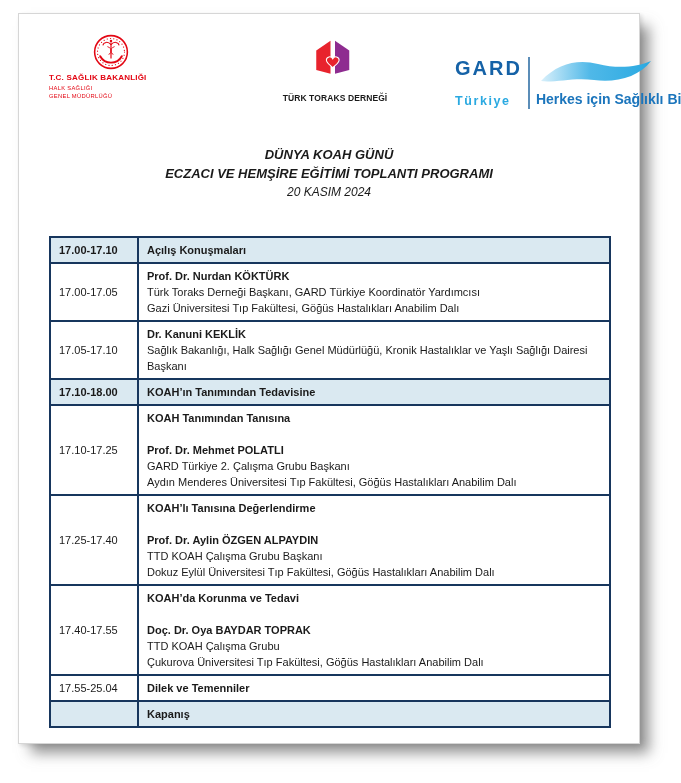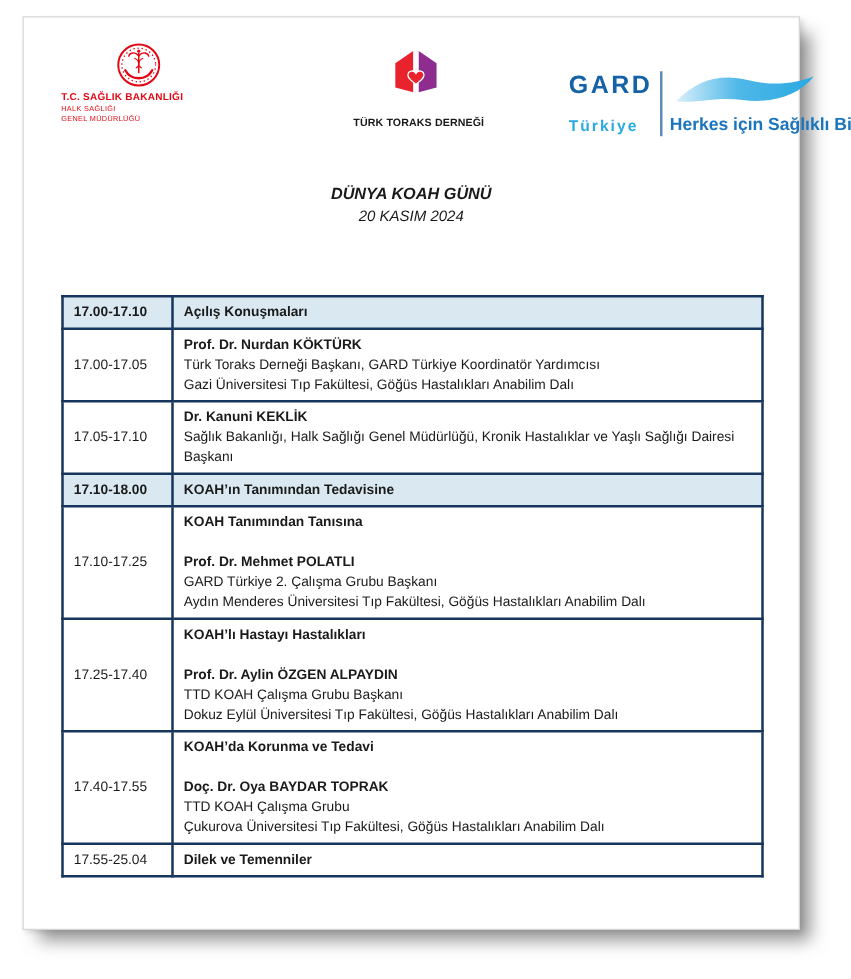--- a/index.html
+++ b/index.html
@@ -98,20 +98,21 @@
           </linearGradient>
         </defs>
         <path d="M1,25 C18,7 38,3 58,8 C78,13 97,11 111,5 C99,21 76,27 54,24 C34,21 14,27 1,25 Z" fill="url(#wg)"></path>
       </svg>
       <div class="gard-tagline">Herkes için Sağlıklı Bir Nefes</div>
     </div>
   </div>
 
   <div class="title-block">
     <div class="t t-bold">DÜNYA KOAH GÜNÜ</div>
+    <div class="t t-bold">ECZACI VE HEMŞİRE EĞİTİMİ TOPLANTI PROGRAMI</div>
     <div class="t t-reg">20 KASIM 2024</div>
   </div>
 
   <table class="program">
     <tbody>
         <tr class="section">
           <td class="time-cell">17.00-17.10</td>
           <td class="content-cell">
             <div class="line b">Açılış Konuşmaları</div>
           </td>
@@ -143,21 +144,21 @@
             <div class="line b">KOAH Tanımından Tanısına</div>
             <div class="line">&nbsp;</div>
             <div class="line b">Prof. Dr. Mehmet POLATLI</div>
             <div class="line">GARD Türkiye 2. Çalışma Grubu Başkanı</div>
             <div class="line">Aydın Menderes Üniversitesi Tıp Fakültesi, Göğüs Hastalıkları Anabilim Dalı</div>
           </td>
         </tr>
         <tr>
           <td class="time-cell">17.25-17.40</td>
           <td class="content-cell">
-            <div class="line b">KOAH’lı Hastayı Hastalıkları</div>
+            <div class="line b">KOAH’lı Tanısına Değerlendirme</div>
             <div class="line">&nbsp;</div>
             <div class="line b">Prof. Dr. Aylin ÖZGEN ALPAYDIN</div>
             <div class="line">TTD KOAH Çalışma Grubu Başkanı</div>
             <div class="line">Dokuz Eylül Üniversitesi Tıp Fakültesi, Göğüs Hastalıkları Anabilim Dalı</div>
           </td>
         </tr>
         <tr>
           <td class="time-cell">17.40-17.55</td>
           <td class="content-cell">
             <div class="line b">KOAH’da Korunma ve Tedavi</div>
@@ -166,16 +167,22 @@
             <div class="line">TTD KOAH Çalışma Grubu</div>
             <div class="line">Çukurova Üniversitesi Tıp Fakültesi, Göğüs Hastalıkları Anabilim Dalı</div>
           </td>
         </tr>
         <tr>
           <td class="time-cell">17.55-25.04</td>
           <td class="content-cell">
             <div class="line b">Dilek ve Temenniler</div>
           </td>
         </tr>
+        <tr class="section">
+          <td class="time-cell">&nbsp;</td>
+          <td class="content-cell">
+            <div class="line b">Kapanış</div>
+          </td>
+        </tr>
       </tbody>
   </table>
 
 </div>
 
 </body></html>

